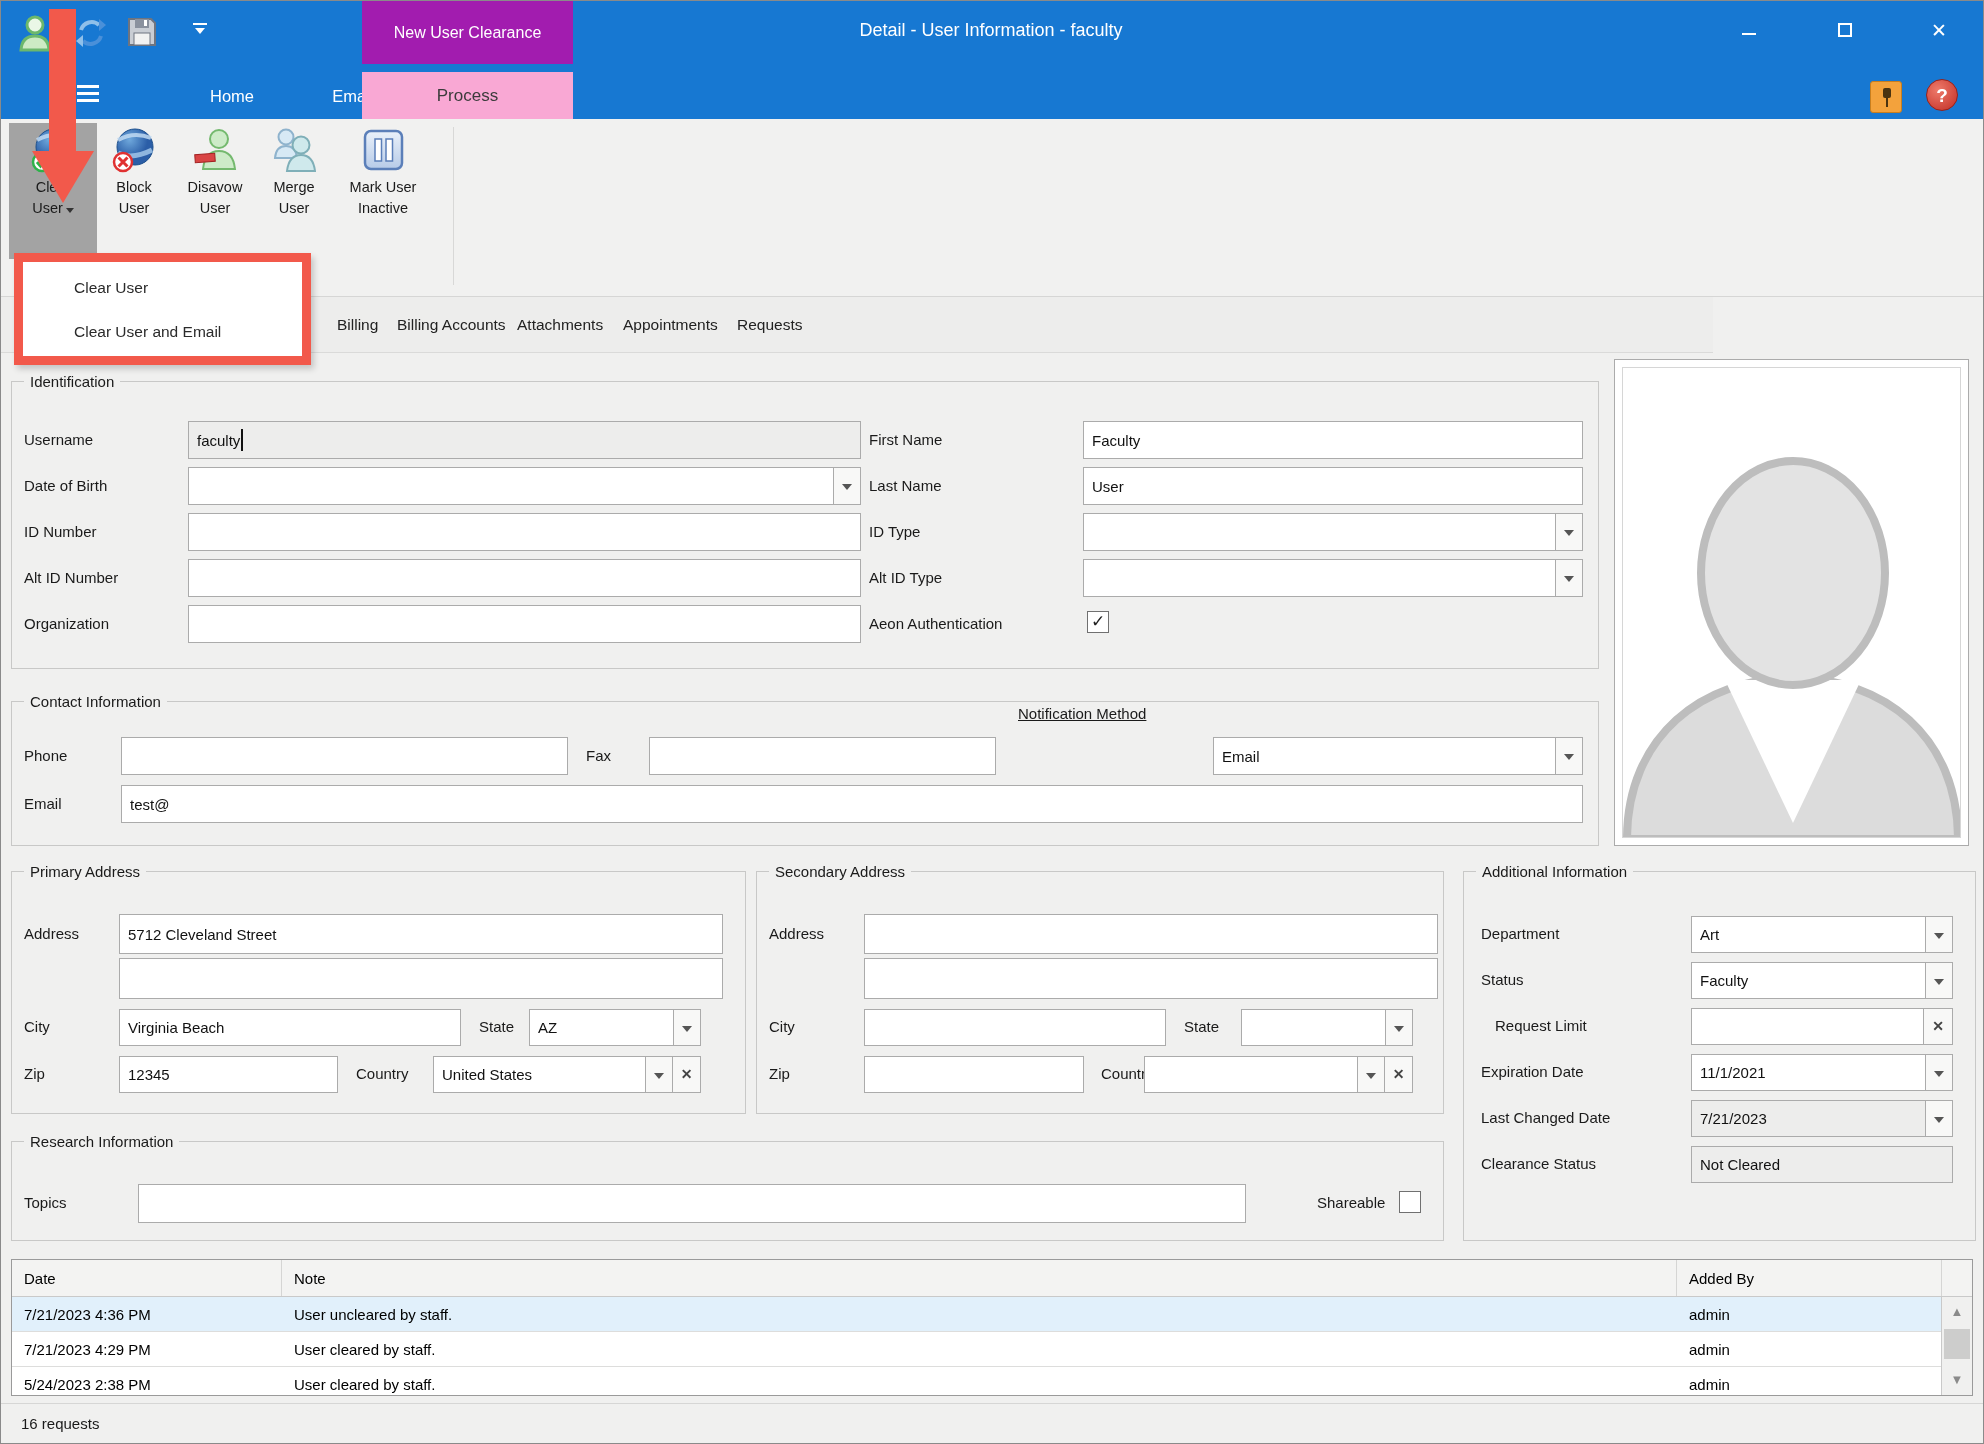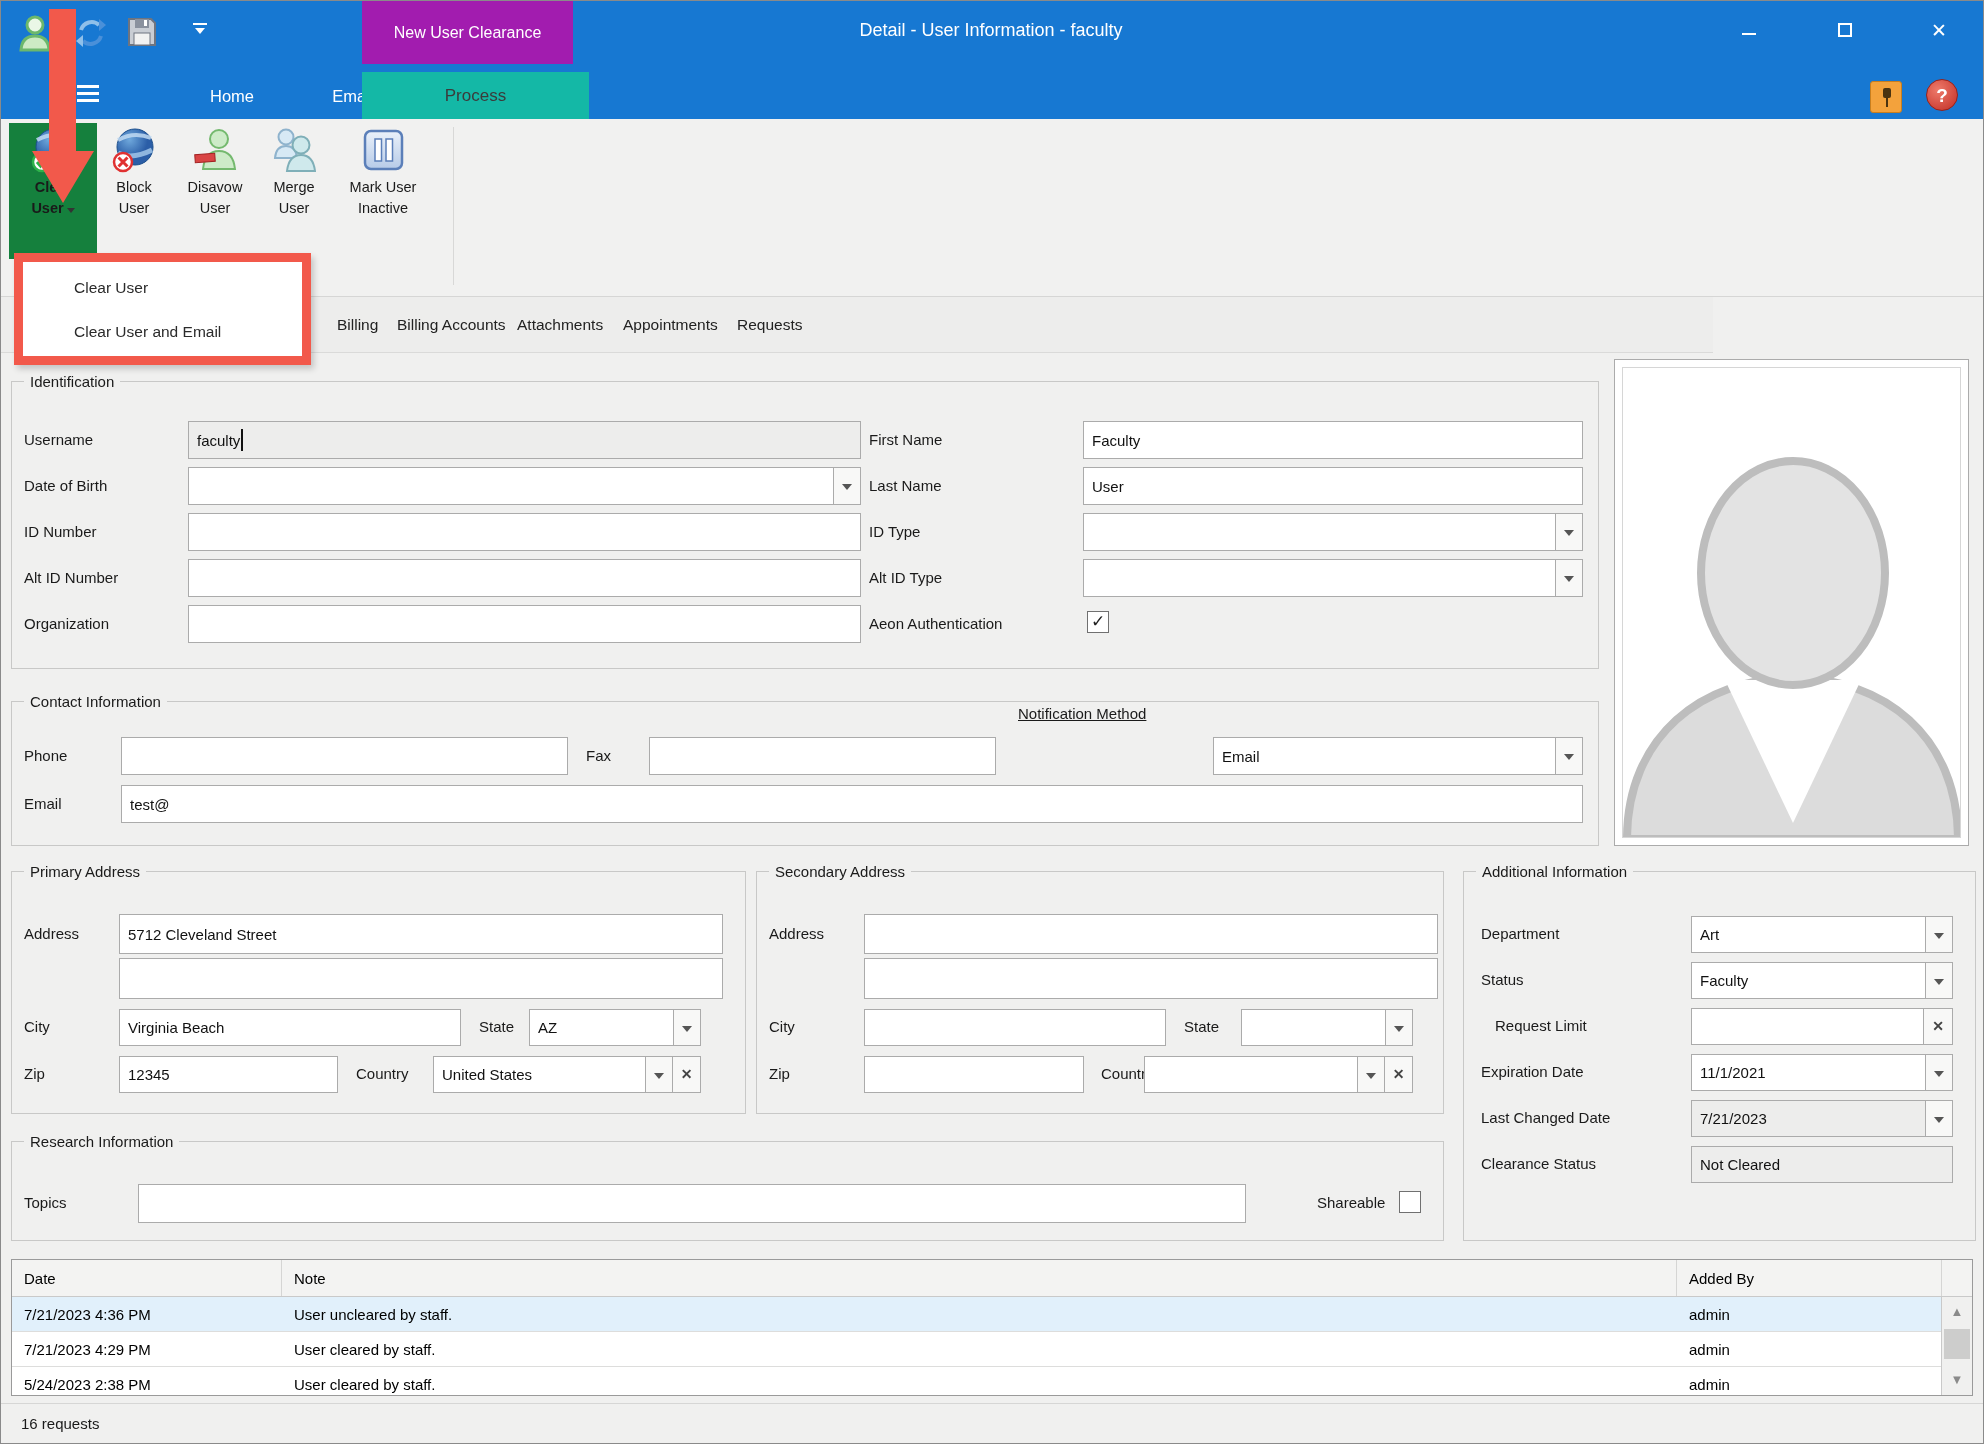--- a/index.html
+++ b/index.html
@@ -6,40 +6,40 @@
   *{box-sizing:border-box;font-family:"Liberation Sans",sans-serif;}
   .window{position:relative;width:1984px;height:1444px;background:#F0F0EF;overflow:hidden;border:1px solid #8a8a8a;}
   .abs{position:absolute;}
 
   
   .titlebar{left:0;top:0;width:1984px;height:60px;background:#1778D2;}
   .tabstrip{left:0;top:60px;width:1984px;height:58px;background:#1778D2;}
   .win-title{left:600px;top:19px;width:780px;text-align:center;color:#fff;font-size:18px;}
   .ctx-tab{left:361px;top:0;width:211px;height:63px;background:#a21caf;color:#fff;font-size:16px;
            display:flex;align-items:center;justify-content:center;}
-  .proc-tab{left:361px;top:71px;width:227px;height:47px;background:#14b8a6;color:#3b3b3b;font-size:17px;
+  .proc-tab{left:361px;top:71px;width:211px;height:47px;background:#f9a8d4;color:#3b3b3b;font-size:17px;
             display:flex;align-items:center;justify-content:center;}
   .rtab{top:82px;height:26px;color:#fff;font-size:16.5px;line-height:26px;text-align:center;}
   .hamburger{left:76px;top:84px;width:22px;height:19px;}
   .hamburger div{height:3px;background:#fff;margin-bottom:4px;}
   .winbtn{top:16px;width:32px;height:28px;color:#fff;text-align:center;}
   .min-glyph{width:14px;height:2px;background:#fff;margin:16px auto 0;}
   .max-glyph{width:14px;height:14px;border:2px solid #fff;margin:6px auto 0;}
   .close-glyph{font-size:19px;line-height:27px;}
   .pin-badge{left:1869px;top:80px;width:32px;height:32px;background:#F3A23C;border:1px solid #C87E1E;border-radius:3px;}
   .pin-badge .pinhead{position:absolute;left:12px;top:6px;width:8px;height:10px;background:#4a3310;border-radius:2px;}
   .pin-badge .pinstem{position:absolute;left:15px;top:16px;width:2px;height:9px;background:#4a3310;}
   .help-badge{left:1925px;top:78px;width:32px;height:32px;border-radius:50%;
               background:radial-gradient(circle at 11px 10px,#EE7A6A,#C02D24);border:1px solid #96211a;
               color:#fff;font-size:19px;font-weight:bold;text-align:center;line-height:31px;}
   .ribbon{left:0;top:118px;width:1984px;height:178px;background:#F1F1F0;border-bottom:1px solid #D6D6D5;}
   .rbtn{top:122px;height:136px;text-align:center;font-size:14.5px;color:#1a1a1a;}
   .rbtn .ric{margin:4px auto 4px;width:44px;height:46px;}
   .rbtn .l1,.rbtn .l2{line-height:21px;}
-  .pressed{background:#15803d;font-weight:bold;}
+  .pressed{background:#a3a3a3;}
   .vsep{left:452px;top:126px;width:1px;height:158px;background:#D8D8D7;}
   .dropcaret{display:inline-block;width:0;height:0;border-left:4px solid transparent;border-right:4px solid transparent;border-top:5px solid #333;margin-left:3px;}
 
   
   .qat-chevron{left:192px;top:22px;width:14px;}
   .qat-chevron .bar{height:2px;background:#fff;margin-bottom:3px;}
   .qat-chevron .tri{width:0;height:0;border-left:5px solid transparent;border-right:5px solid transparent;border-top:6px solid #fff;margin:0 auto;}
 
   
   .arrow-shaft{left:48px;top:8px;width:27px;height:144px;background:#F2594B;z-index:60;}

